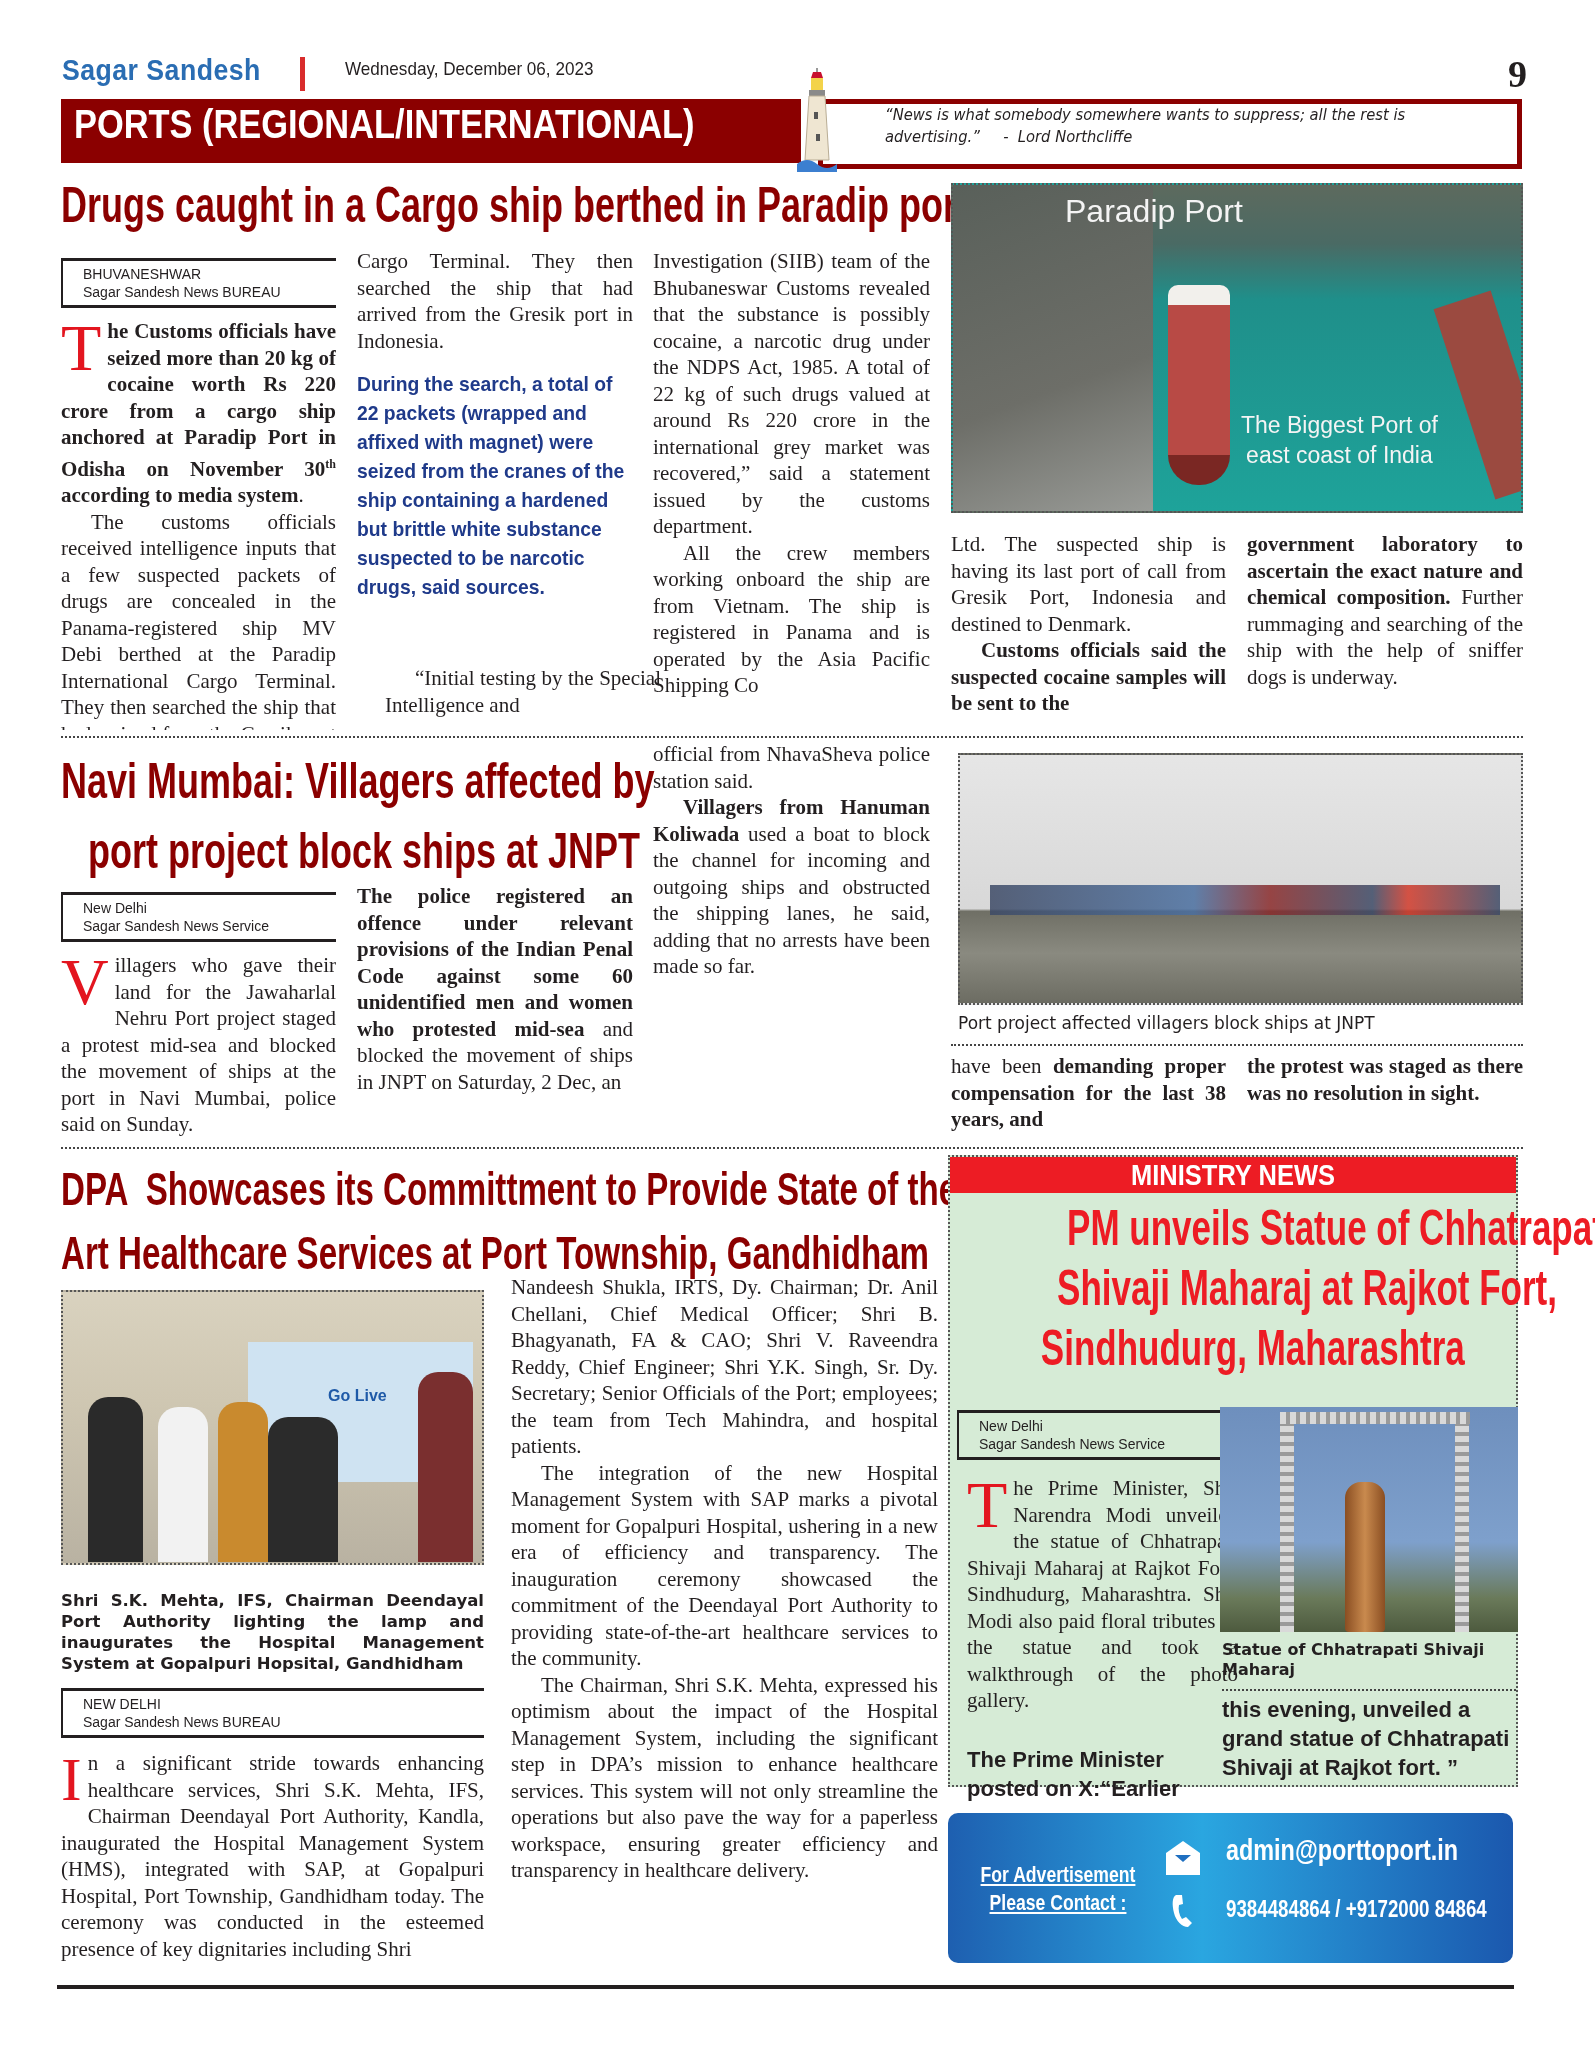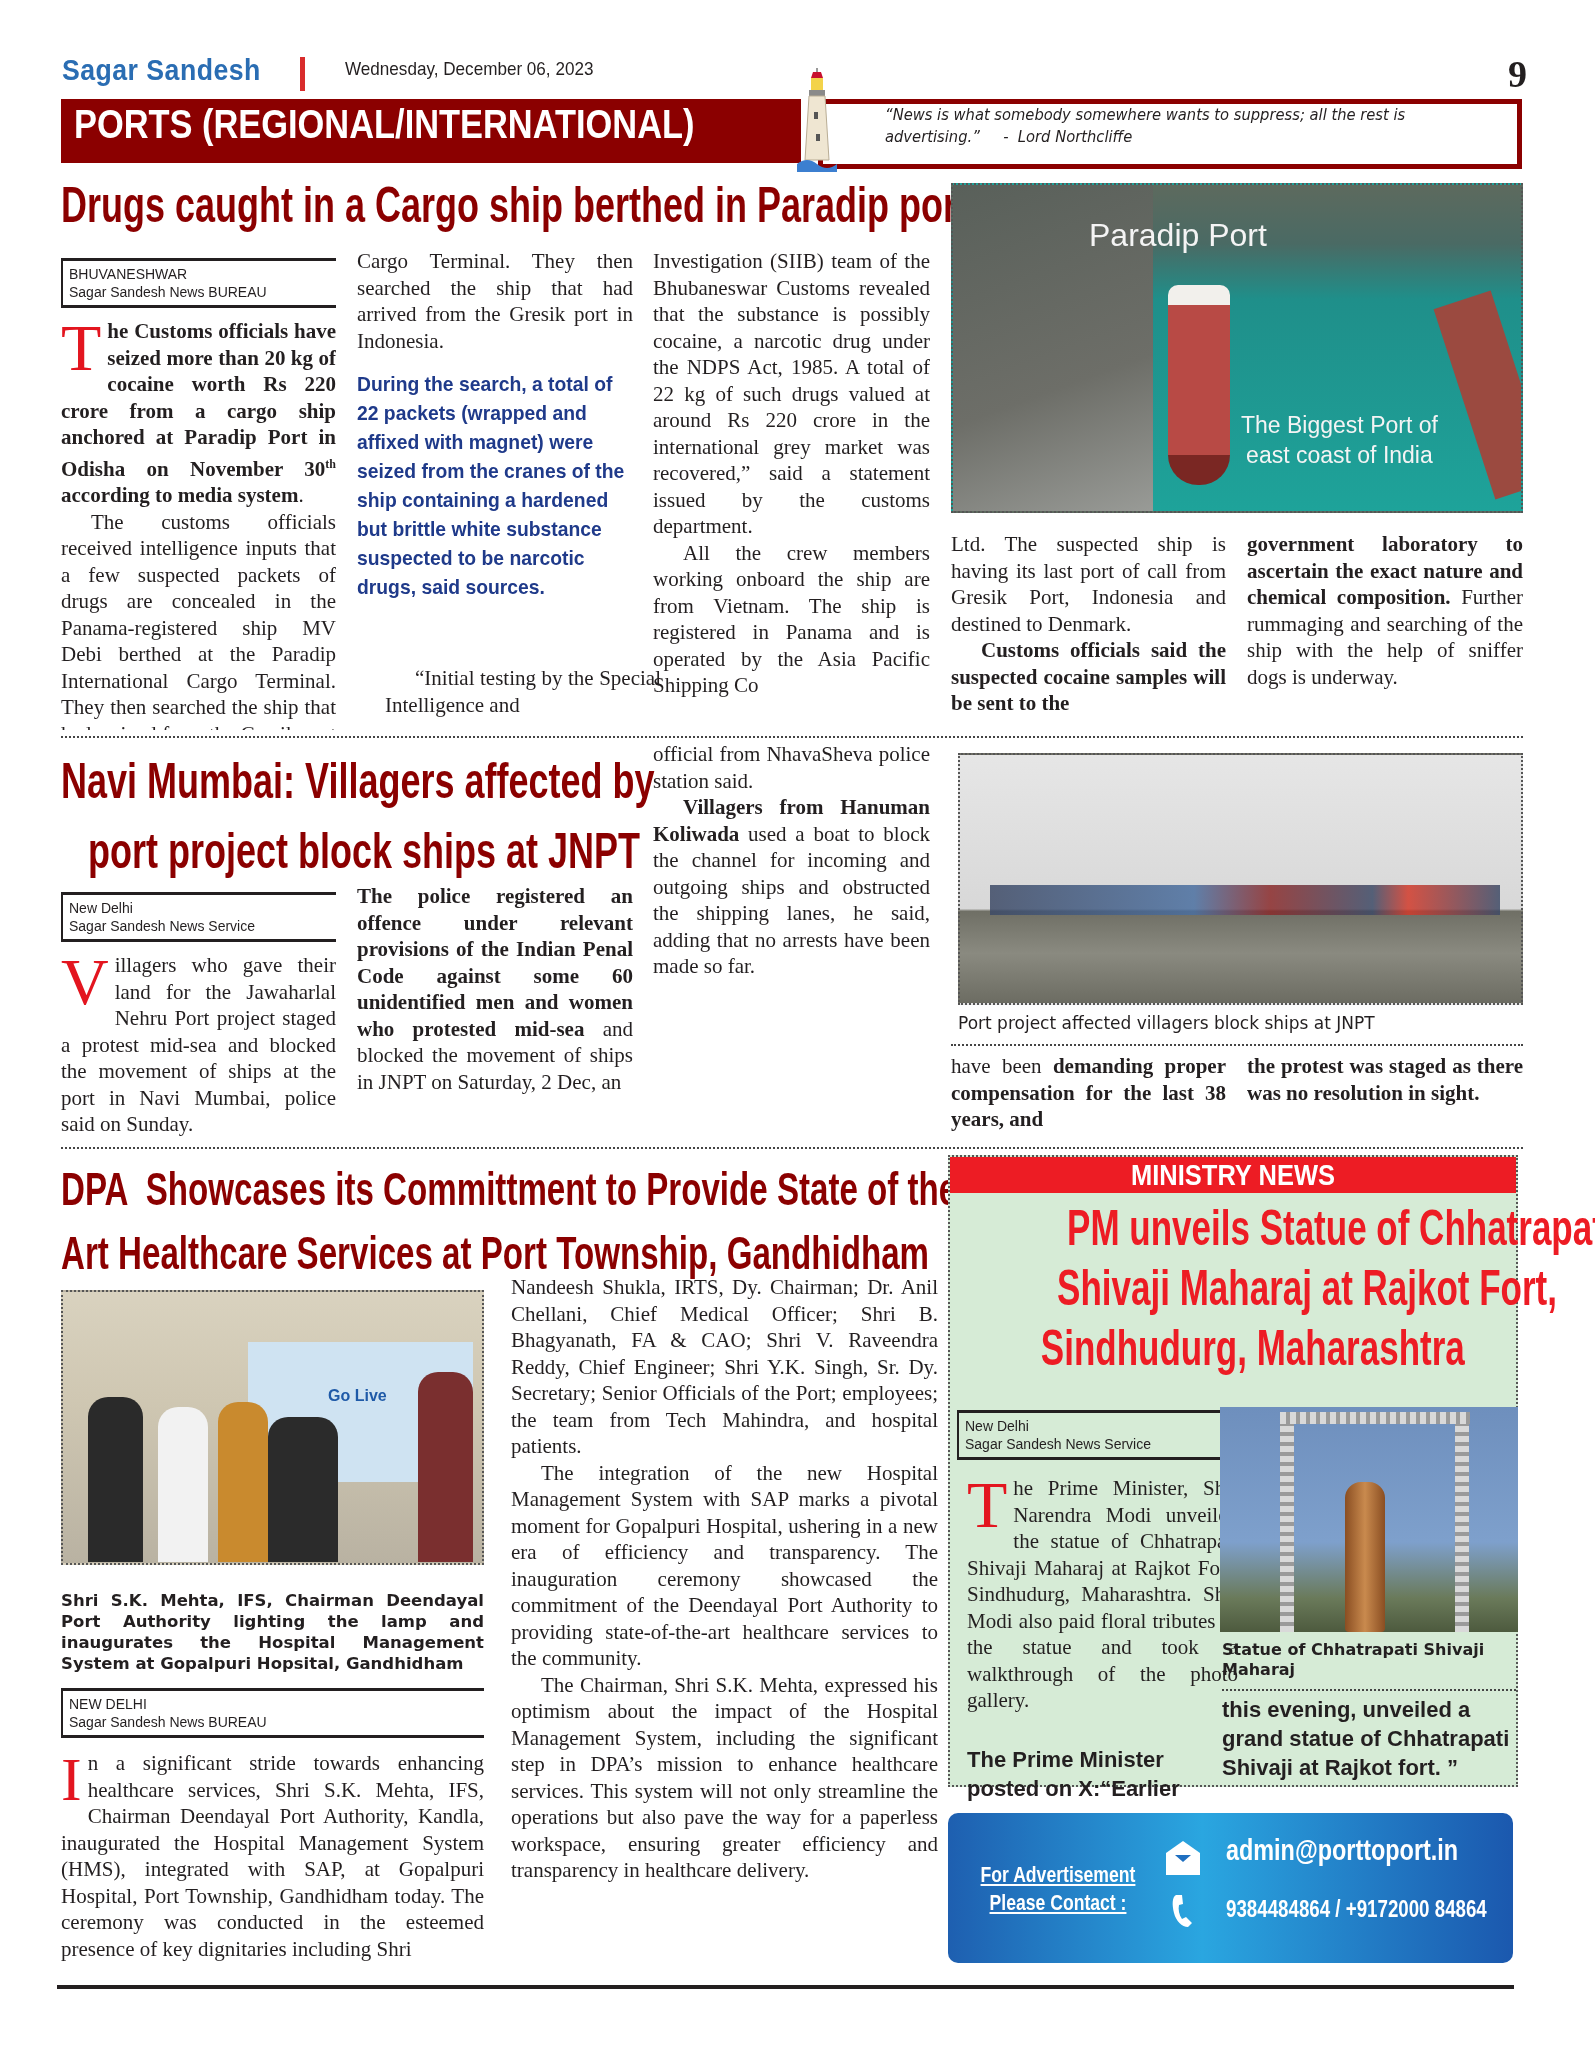--- a/index.html
+++ b/index.html
@@ -19,21 +19,21 @@
 
   
   .hl { font-family:"Liberation Sans", sans-serif; font-weight:700; color:#8b0000; white-space:nowrap; transform-origin:left; }
   .hl1 { left:61px; top:176px; font-size:50px; transform:scaleX(0.72); }
   .hl2a { left:61px; top:752px; font-size:50px; transform:scaleX(0.72); }
   .hl2b { left:88px; top:822px; font-size:50px; transform:scaleX(0.72); }
   .hl3a { left:61px; top:1162px; font-size:46px; transform:scaleX(0.72); }
   .hl3b { left:61px; top:1226px; font-size:46px; transform:scaleX(0.72); }
 
   
-  .dateline { border-top:3px solid #231f20; border-bottom:3px solid #231f20; border-left:2px solid #231f20; padding:4px 6px; font-family:"Liberation Sans", sans-serif; font-size:14px; line-height:18px; color:#231f20; box-sizing:border-box; }
+  .dateline { border-top:3px solid #231f20; border-bottom:3px solid #231f20; border-left:2px solid #231f20; padding:4px 20px; font-family:"Liberation Sans", sans-serif; font-size:14px; line-height:18px; color:#231f20; box-sizing:border-box; }
 
   
   .col { font-size:21px; line-height:26.5px; text-align:justify; color:#231f20; }
   .col p { margin:0; }
   .col .ind { text-indent:30px; }
   .b { font-weight:700; }
   .drop { float:left; font-size:66px; line-height:52px; color:#e3151f; margin:4px 6px 0 0; font-family:"Liberation Serif", serif; }
   .pull { font-family:"Liberation Sans", sans-serif; font-weight:700; color:#1f3a8a; font-size:21px; line-height:29px; transform:scaleX(0.92); transform-origin:left; }
   .pull-black { font-family:"Liberation Sans", sans-serif; font-weight:700; color:#231f20; font-size:22px; line-height:29px; }
 
@@ -103,21 +103,21 @@
 
 <div class="abs col" style="left:653px;top:248px;width:277px;height:482px;overflow:hidden;">
   <p>Investigation (SIIB) team of the Bhubaneswar Customs revealed that the substance is possibly cocaine, a narcotic drug under the NDPS Act, 1985. A total of 22 kg of such drugs valued at around Rs 220 crore in the international grey market was recovered,” said a statement issued by the customs department.</p>
   <p class="ind">All the crew members working onboard the ship are from Vietnam. The ship is registered in Panama and is operated by the Asia Pacific Shipping Co</p>
 </div>
 
 <div class="abs photo" style="left:951px;top:183px;width:572px;height:330px;background:linear-gradient(180deg,#5d6a5e 0%,#4a6a64 18%,#1f8f8a 35%,#1ea39a 100%);">
   <div class="abs" style="left:0;top:0;width:200px;height:330px;background:linear-gradient(160deg,#59605a,#6d6e68 60%,#9a9c98);"></div>
   <div class="abs" style="left:215px;top:100px;width:62px;height:200px;background:linear-gradient(180deg,#f2f0ec 0 10%,#b84a45 10% 85%,#7a2723 85%);border-radius:10px 10px 30px 30px;"></div>
   <div class="abs" style="left:510px;top:110px;width:60px;height:200px;background:#9b4a40;transform:rotate(-18deg);"></div>
-  <div class="abs" style="left:136px;top:8px;font-family:'Liberation Sans',sans-serif;font-size:32px;color:#f4f4f4;margin-top:24px;">Paradip Port</div>
+  <div class="abs" style="left:112px;top:8px;font-family:'Liberation Sans',sans-serif;font-size:32px;color:#f4f4f4;">Paradip Port</div>
   <div class="abs" style="left:288px;top:225px;font-family:'Liberation Sans',sans-serif;font-size:23px;line-height:30px;color:#f4f4f4;text-align:center;">
     <div>The Biggest Port of</div>
     <div>east coast of India</div>
   </div>
 </div>
 
 <div class="abs col" style="left:951px;top:531px;width:275px;">
   <p>Ltd. The suspected ship is having its last port of call from Gresik Port, Indonesia and destined to Denmark.</p>
   <p class="ind b">Customs officials said the suspected cocaine samples will be sent to the</p>
 </div>

